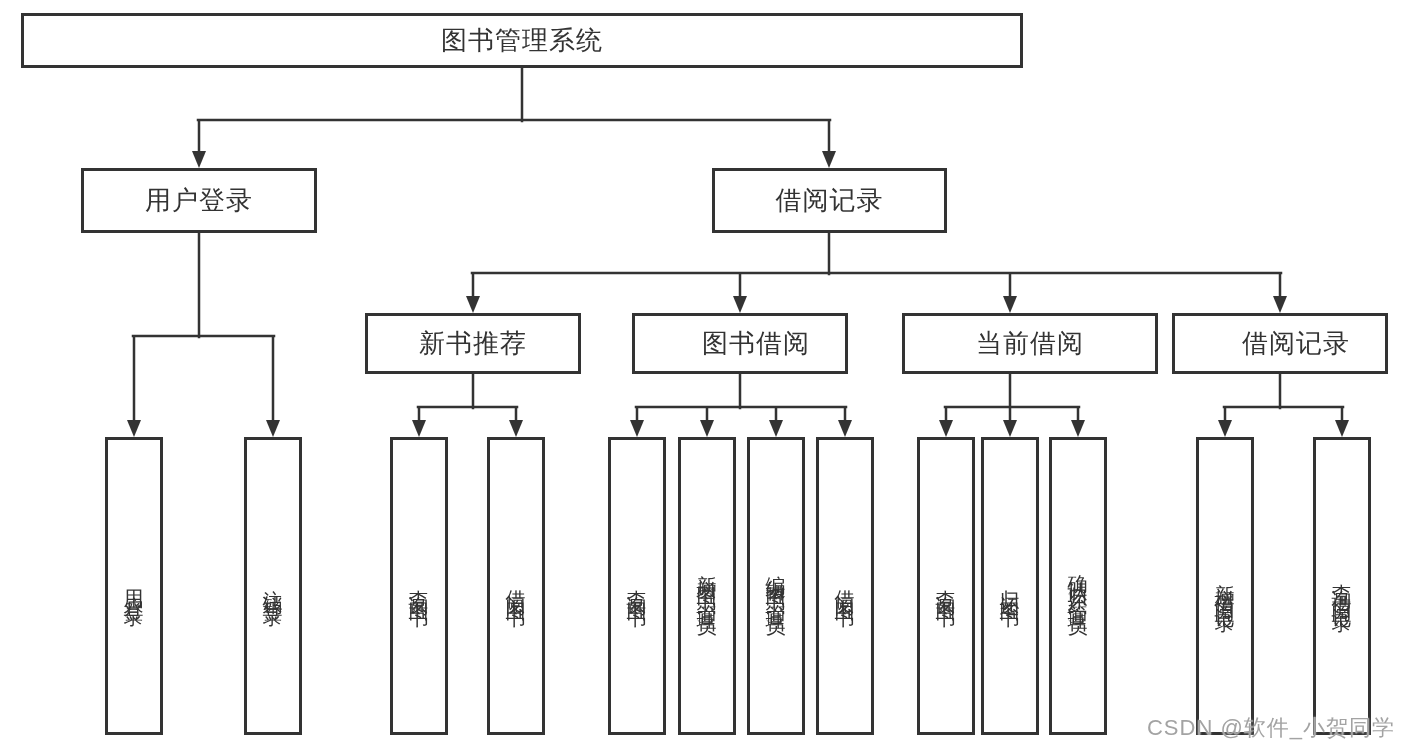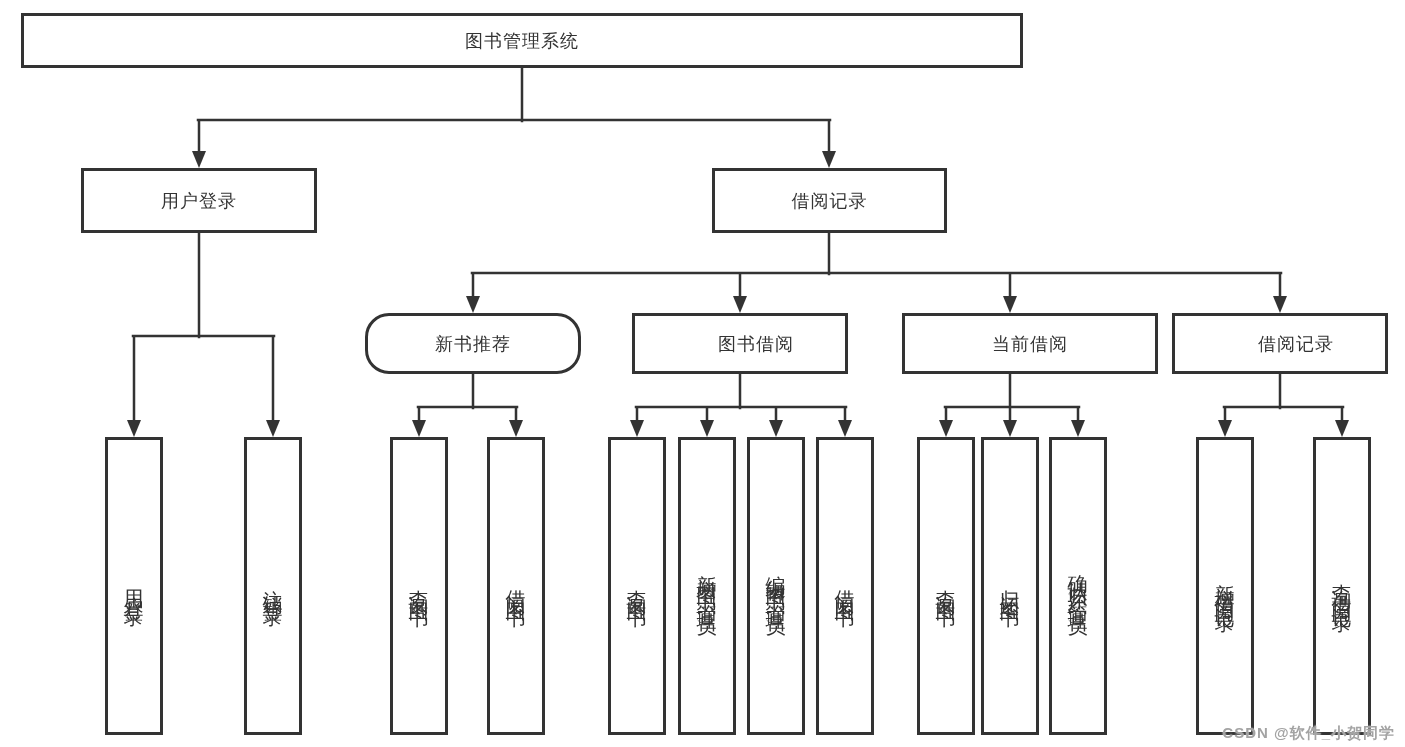--- a/index.html
+++ b/index.html
@@ -21,43 +21,42 @@
   .box {
     position: absolute;
     box-sizing: border-box;
     border: 3px solid #333333;
     background: #ffffff;
     display: flex;
     align-items: center;
     justify-content: center;
   }
   .box span {
-    font-size: 18px;
+    font-size: 26px;
     letter-spacing: 1px;
     color: #333333;
     white-space: nowrap;
   }
   .vbox span {
     writing-mode: vertical-rl;
     text-orientation: mixed;
     font-size: 20px;
     line-height: 1;
     letter-spacing: 6px;
     white-space: nowrap;
   }
   .watermark {
     position: absolute;
     right: 10px;
     bottom: 4px;
-    font-size: 15px;
+    font-size: 22px;
     color: #a3a3a3;
     text-shadow: 0 0 2px #ffffff;
     letter-spacing: 1px;
     z-index: 5;
-    font-weight: bold;
   }
 </style>
 </head>
 <body>
 
 <div class="canvas">
 
   <svg class="connectors" width="1405" height="747" viewBox="0 0 1405 747">
     <g stroke="#333333" stroke-width="2.5" fill="none" stroke-linecap="square">
       <path d="M522,68 V121
@@ -109,21 +108,21 @@
     <span>图书管理系统</span>
   </div>
 
   <div class="box" style="left:81px; top:168px; width:236px; height:65px;">
     <span>用户登录</span>
   </div>
   <div class="box" style="left:712px; top:168px; width:235px; height:65px;">
     <span>借阅记录</span>
   </div>
 
-  <div class="box" style="left:365px; top:313px; width:216px; height:61px;border-radius:24px;">
+  <div class="box" style="left:365px; top:313px; width:216px; height:61px;">
     <span>新书推荐</span>
   </div>
   <div class="box" style="left:632px; top:313px; width:216px; height:61px;padding-left:32px;">
     <span>图书借阅</span>
   </div>
   <div class="box" style="left:902px; top:313px; width:256px; height:61px;">
     <span>当前借阅</span>
   </div>
   <div class="box" style="left:1172px; top:313px; width:216px; height:61px;padding-left:32px;">
     <span>借阅记录</span>

